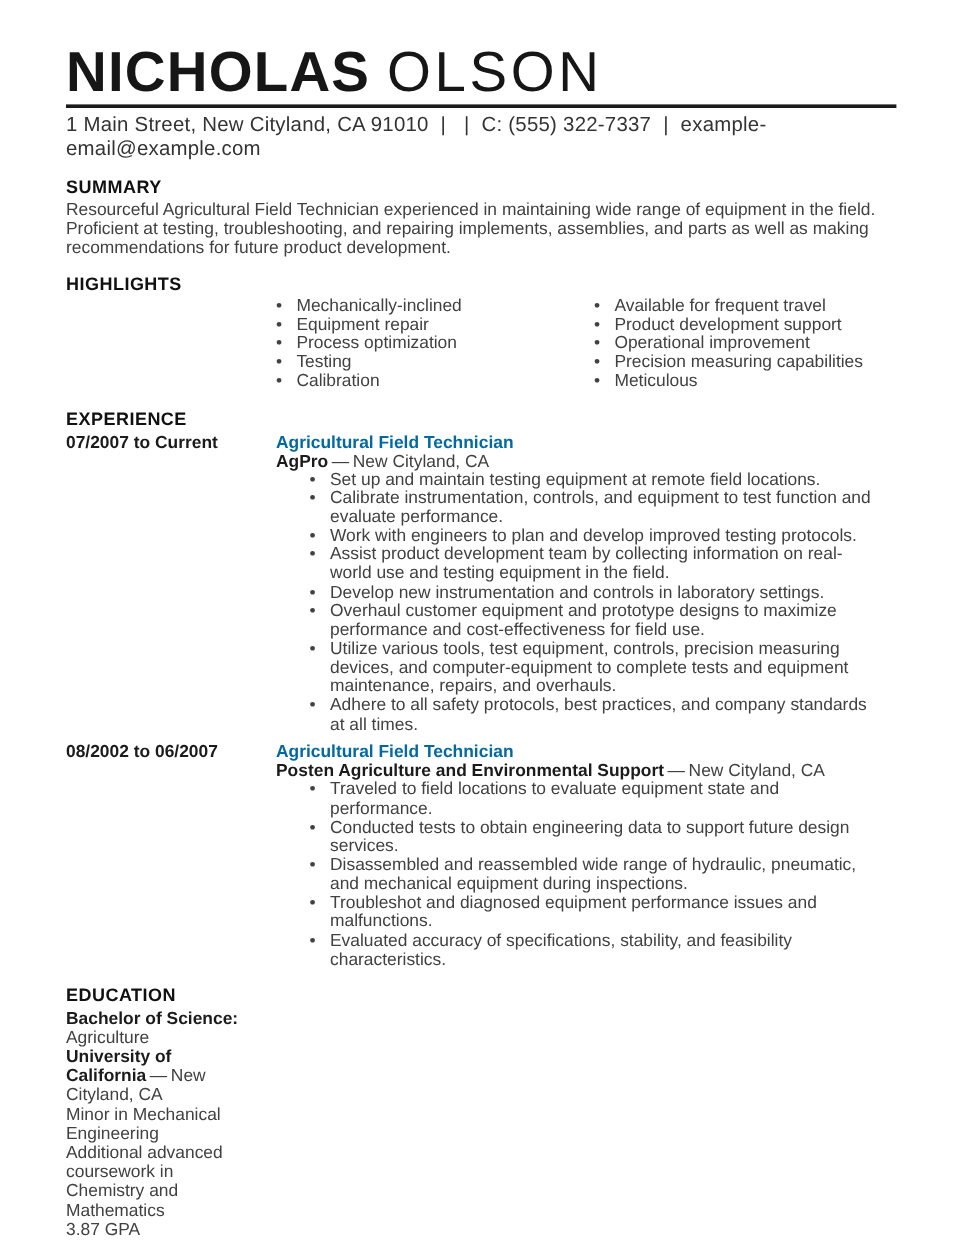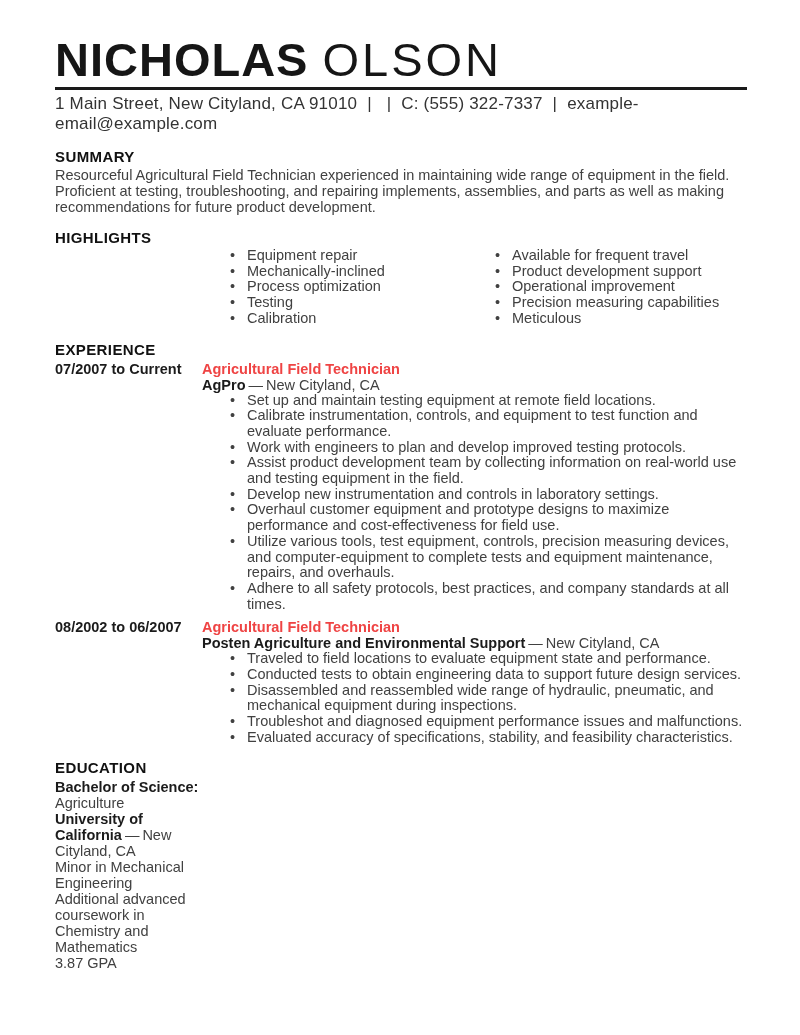--- a/index.html
+++ b/index.html
@@ -5,21 +5,21 @@
   * { margin: 0; padding: 0; box-sizing: border-box; }
   html, body { background: #ffffff; }
   body {
     width: 800px; height: 1035px;
     font-family: "Liberation Sans", "DejaVu Sans", sans-serif;
     color: #414141;
     overflow: hidden;
   }
   .page {
     width: 800px; height: 1035px;
-    padding: 30px 52px 0 55px;
+    padding: 30px 68px 0 55px;
   }
 
   
   .name {
     font-size: 47px;
     line-height: 1.0;
     color: #161616;
     letter-spacing: 1px;
     white-space: nowrap;
     padding-top: 6px;
@@ -78,31 +78,32 @@
     position: absolute;
     left: 0; top: 0;
     color: #414141;
   }
 
   .experience-heading { margin-top: 15px; }
   .job {
     display: grid;
     grid-template-columns: 147px 1fr;
     margin-top: 3px;
+    gap: 28px;
   }
   .job + .job { margin-top: 7px; }
   .job-dates {
     font-weight: bold;
     color: #1b1b1b;
     font-size: 14.5px;
     line-height: 16px;
   }
   .job-title {
     font-weight: bold;
-    color: #ef4444;
+    color: #0369a1;
     font-size: 14.5px;
     line-height: 16px;
   }
   .job-company-line {
     font-size: 14.5px;
     line-height: 16px;
   }
   .job-company-line .company { font-weight: bold; color: #1b1b1b; }
   .job-company-line .dash    { padding: 0 3px; color: #414141; }
 
@@ -141,22 +142,22 @@
     <span>example-email@example.com</span>
   </div>
 
   <div class="section-heading summary-heading">SUMMARY</div>
   <div class="summary-text">Resourceful Agricultural Field Technician experienced in maintaining wide range of equipment in the field. Proficient at testing, troubleshooting, and repairing implements, assemblies, and parts as well as making recommendations for future product development.</div>
 
   <div class="section-heading highlights-heading">HIGHLIGHTS</div>
   <div class="highlights-grid">
     <ul class="bullets">
 
-    <li>Equipment repair</li>
-        <li>Mechanically-inclined</li>
+    <li>Mechanically-inclined</li>
+        <li>Equipment repair</li>
         <li>Process optimization</li>
         <li>Testing</li>
         <li>Calibration</li>
       </ul>
     <ul class="bullets">
 
     <li>Available for frequent travel</li>
         <li>Product development support</li>
         <li>Operational improvement</li>
         <li>Precision measuring capabilities</li>

